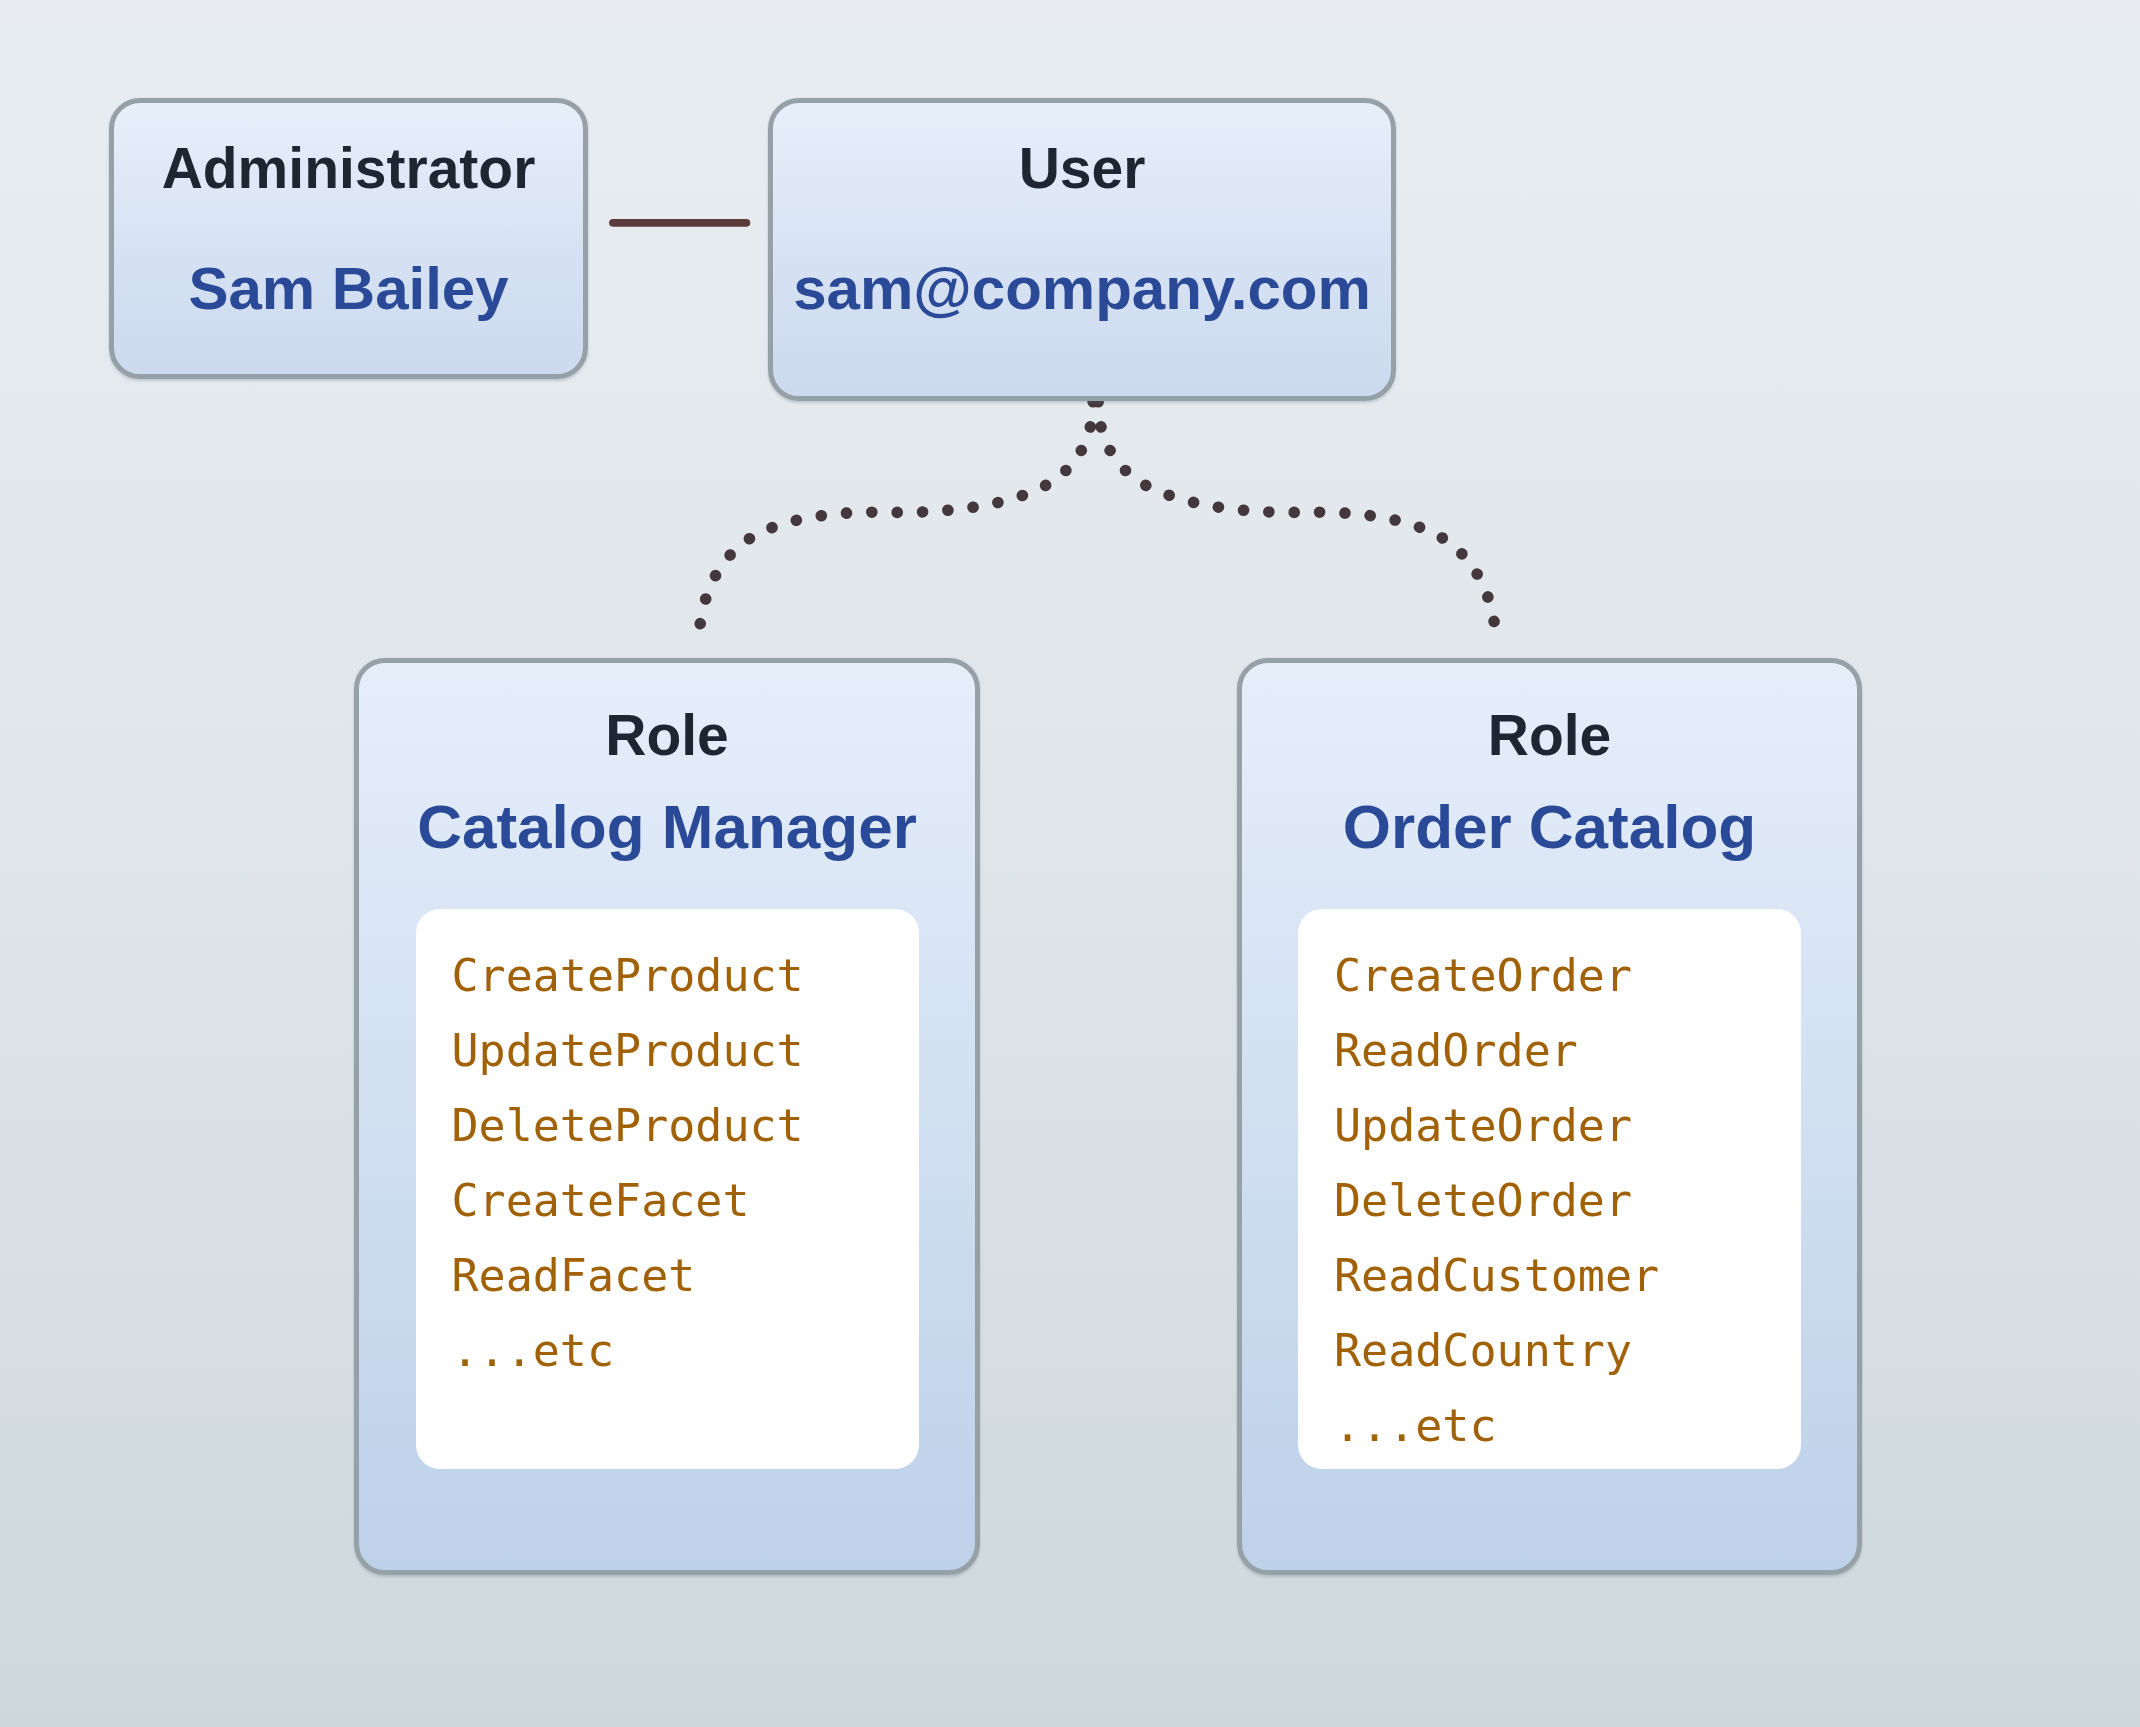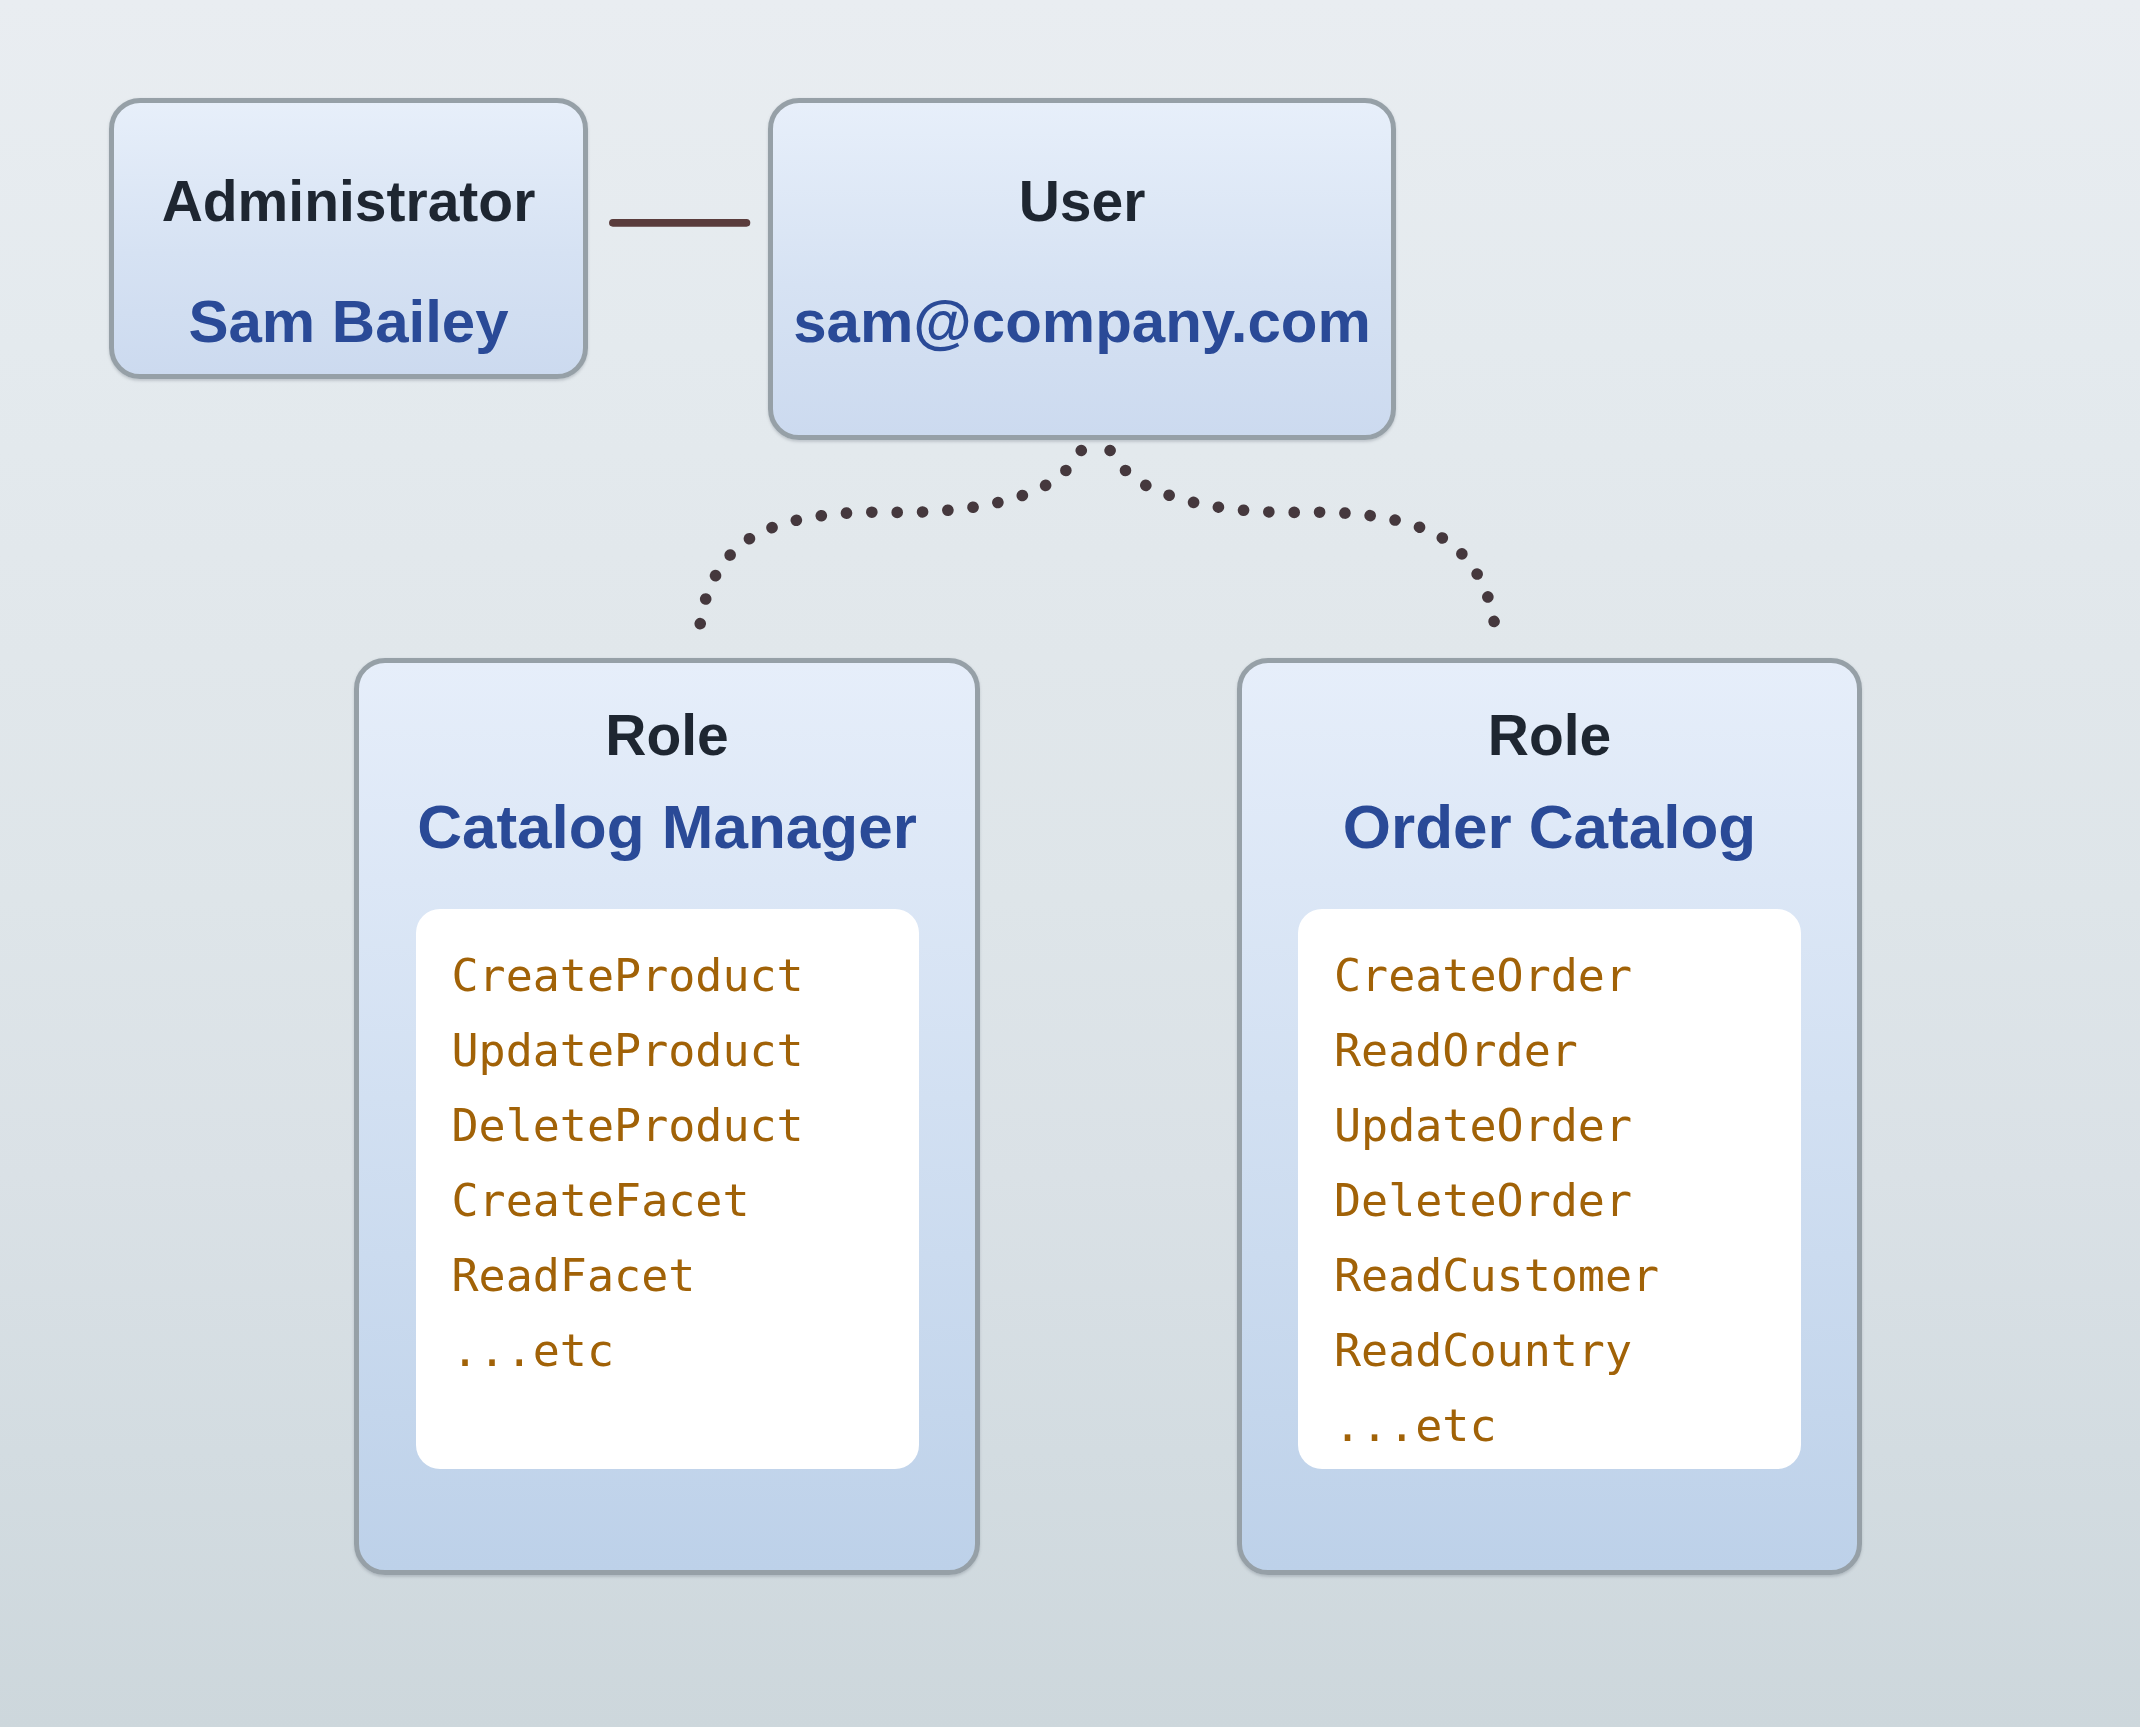--- a/index.html
+++ b/index.html
@@ -32,28 +32,28 @@
   .card {
     position: absolute;
     box-sizing: border-box;
     border: 5.1px solid #96a0a7;
     border-radius: 31px;
     text-align: center;
     background: linear-gradient(180deg, #e7effa 0%, #d6e2f3 55%, #ccdaef 100%);
     box-shadow: 0 1.7px 2.6px rgba(90,100,110,0.25);
   }
   .card-admin  { left: 109px; top: 98px; width: 479px; height: 281px; }
-  .card-user   { left: 768px; top: 98px; width: 628px; height: 342px; }
+  .card-user   { left: 768px; top: 98px; width: 628px; height: 303px; }
   .card-role-left  { left: 354px;  top: 658px; width: 626px; height: 917px;
                      background: linear-gradient(180deg, #e6eefa 0%, #d2e0f2 48%, #bdd1e9 100%); }
   .card-role-right { left: 1237px; top: 658px; width: 625px; height: 917px;
                      background: linear-gradient(180deg, #e6eefa 0%, #d2e0f2 48%, #bdd1e9 100%); }
 
   .card-title {
-    margin-top: 66px;
+    margin-top: 33px;
     font-size: 57px;
     line-height: 65px;
     font-weight: 700;
     color: #1e2631;
   }
   .card-value {
     margin-top: 53px;
     font-size: 60px;
     line-height: 70px;
     font-weight: 700;

